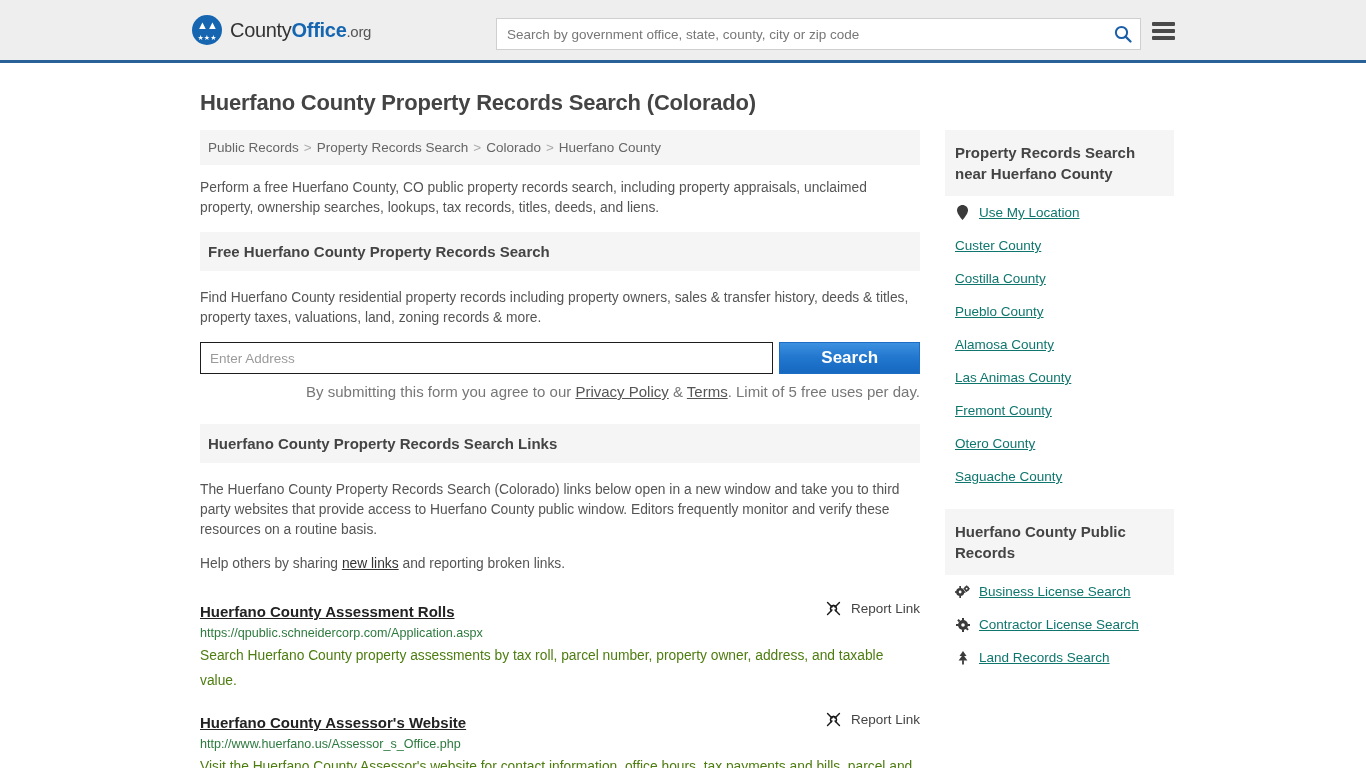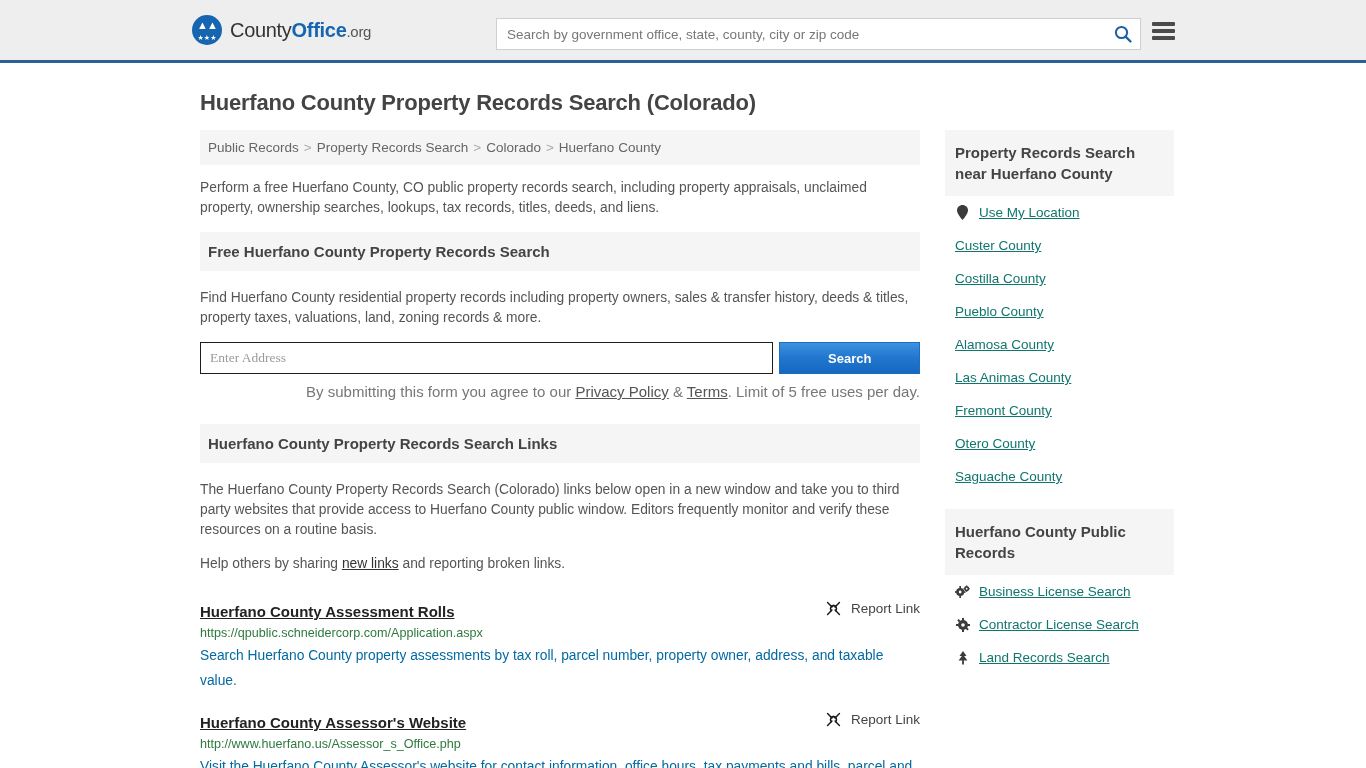--- a/index.html
+++ b/index.html
@@ -170,36 +170,36 @@
   
   .form-row {
     display: flex;
     margin-top: 13px;
   }
   .addr-input {
     width: 575px;
     height: 32px;
     border: 1px solid #1d1d1d;
     padding: 0 9px;
-    font-family: Liberation Serif, serif;
+    font-family: Liberation Sans, sans-serif;
     font-size: 13.5px;
     color: #444;
     outline: none;
     background: #fff;
   }
   .addr-input::placeholder { color: #9b9b9b; }
   .search-btn {
     width: 141px;
     height: 32px;
     margin-left: 6px;
     border: 1px solid #1a6fc4;
     background: linear-gradient(to bottom, #3d91e0 0%, #2176cd 50%, #1668c0 100%);
     color: #ffffff;
     font-family: "Liberation Sans", sans-serif;
-    font-size: 13px;
+    font-size: 17px;
     font-weight: bold;
     cursor: pointer;
   }
   .legal {
     text-align: right;
     font-size: 15px;
     color: #777777;
     margin-top: 9px;
   }
   .legal a { color: #555555; }
@@ -230,21 +230,21 @@
   .report-link svg { display: block; }
   .link-entry .url {
     font-size: 12.6px;
     color: #2d7a3e;
     margin-top: 6px;
     word-break: break-all;
   }
   .link-entry .desc {
     font-size: 13.8px;
     line-height: 25px;
-    color: #0369a1;
+    color: #4d7c0f;
     margin-top: 3px;
   }
 
   
   .side-box { margin-bottom: 16px; }
   .side-head {
     background: #f5f5f5;
     padding: 12px 10px;
     font-size: 15px;
     font-weight: bold;

